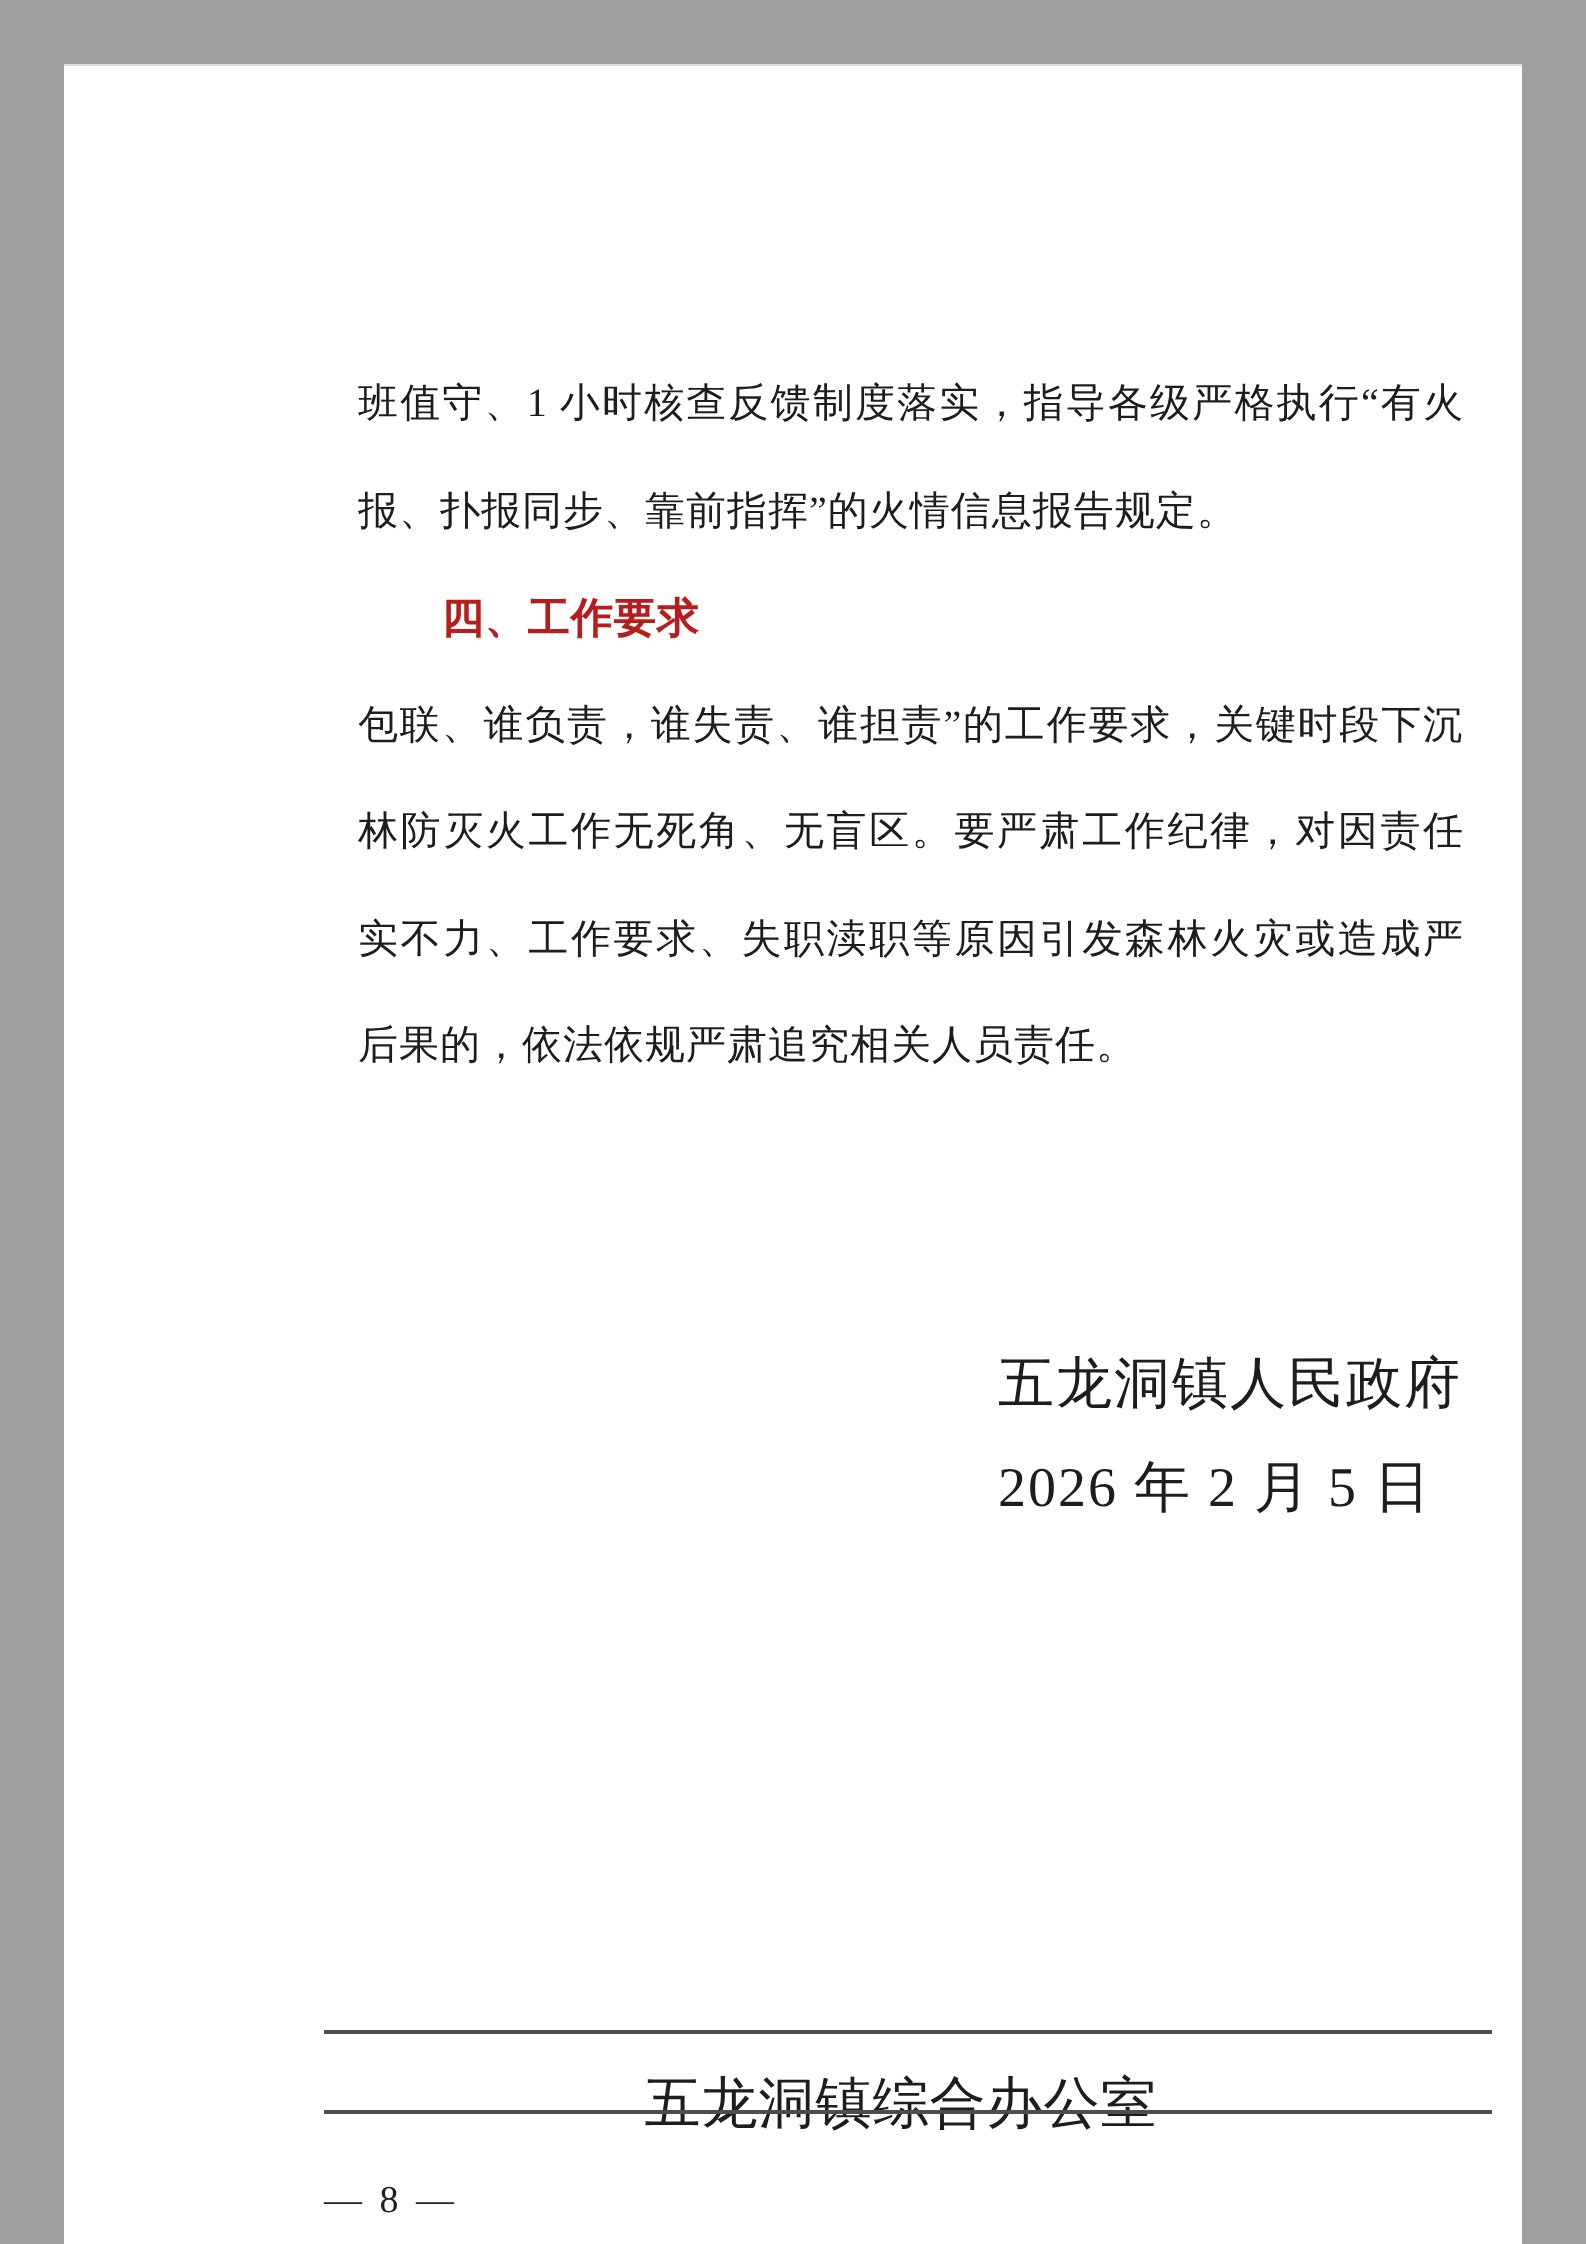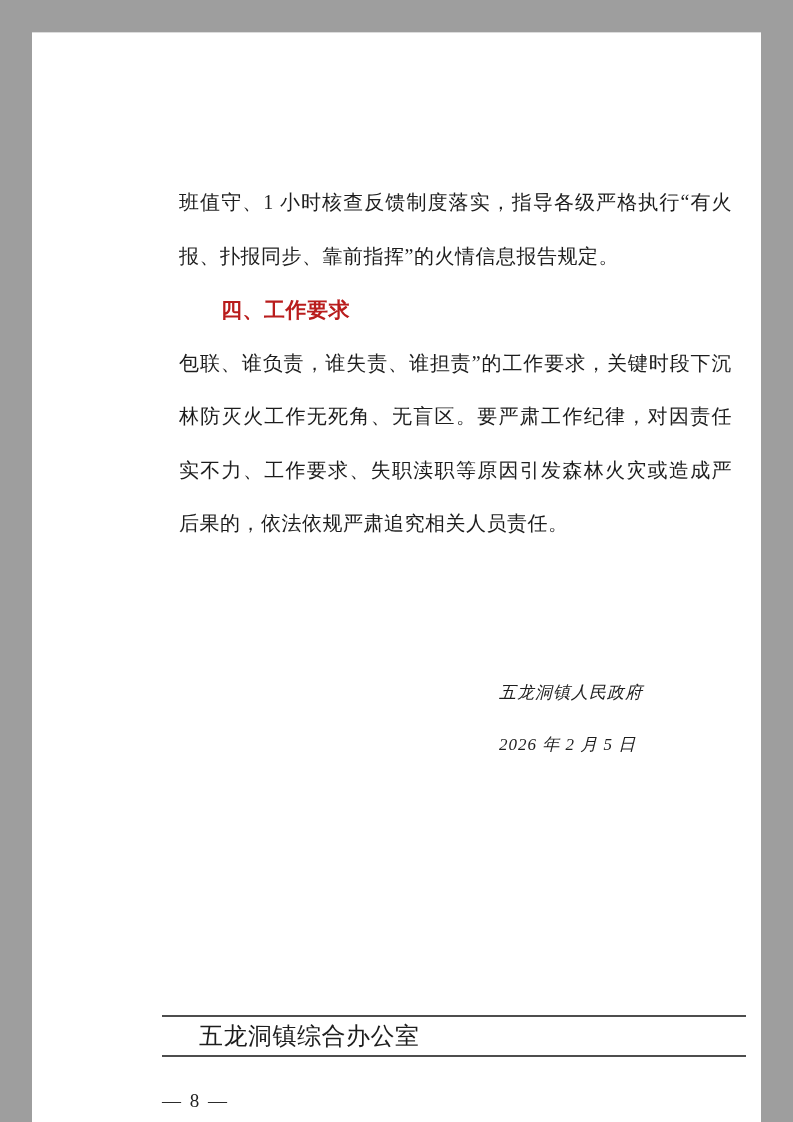--- a/index.html
+++ b/index.html
@@ -41,24 +41,23 @@
     font-family: "Liberation Sans", "DejaVu Sans", sans-serif;
     font-weight: bold;
     font-size: 21px;
     color: #b91c1c;
   }
   
   .signature {
     position: absolute;
     left: 435px;
     top: 610px;
-    font-size: 17px;
+    font-size: 28px;
     line-height: 36px;
     letter-spacing: 1px;
-    font-style: italic;
   }
   
   .rule {
     position: absolute;
     left: 114px;
     width: 584px;
     height: 2px;
     background: #4d4d4d;
   }
   .rule-top { top: 966px; }
@@ -67,22 +66,23 @@
     position: absolute;
     left: 114px;
     top: 968px;
     width: 584px;
     height: 38px;
     display: flex;
     justify-content: space-between;
     align-items: center;
     padding-left: 21px;
     padding-right: 28px;
-    font-size: 24px;
+    font-size: 28px;
     letter-spacing: 0.5px;
+    flex-direction: column;
   }
   .page-number {
     position: absolute;
     left: 114px;
     top: 1041px;
     font-size: 19px;
     letter-spacing: 2px;
     color: #222;
   }
 </style>

